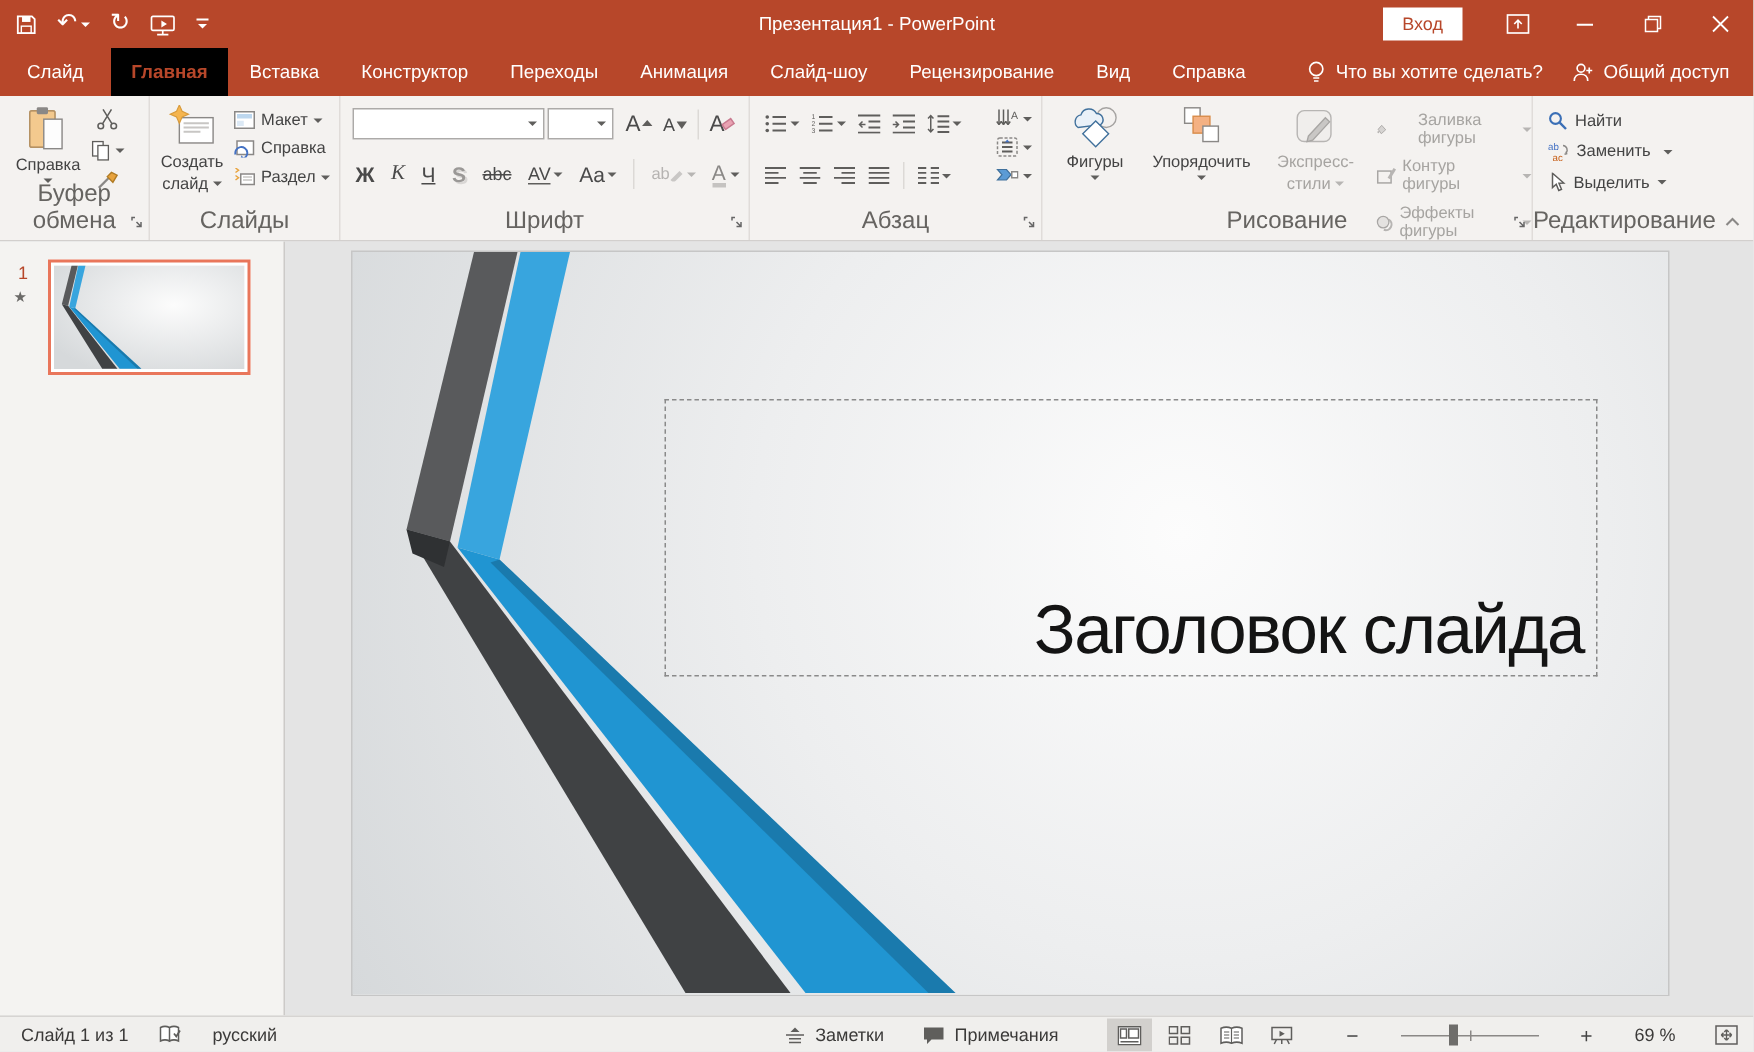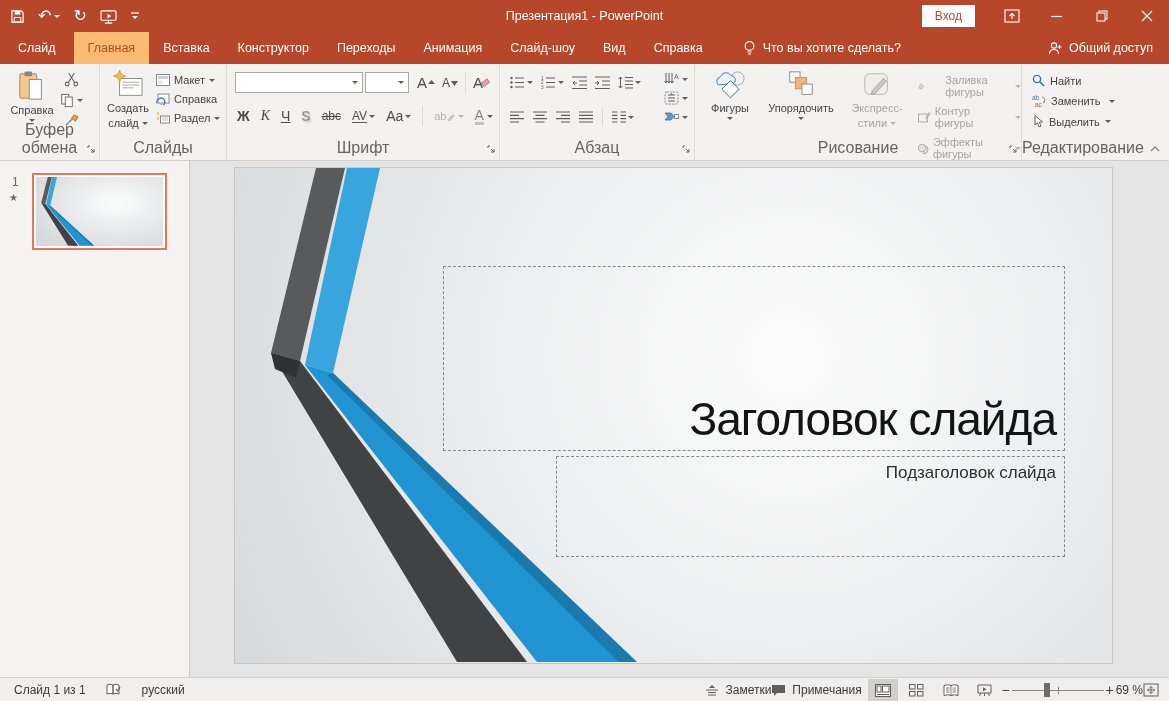--- a/index.html
+++ b/index.html
@@ -17,21 +17,21 @@
             font-size:12.5px;color:#fff;pointer-events:none;}
   .tbar-right{position:absolute;right:0;top:0;height:32px;display:flex;align-items:center;}
   .signin{background:#fff;color:#B7472A;font-size:12px;padding:4px 13px;margin-right:14px;}
   .winbtn{width:45px;height:32px;display:flex;align-items:center;justify-content:center;}
 
   
   .tabrow{position:absolute;left:0;top:32px;width:100%;height:32px;background:#B7472A;display:flex;
           align-items:stretch;color:#fff;font-size:12.5px;}
   .tab{display:flex;align-items:center;padding:0 14px;}
   .tab.file{padding:0 18px;}
-  .tab.active{background:#fdba74;color:#B7472A;}
+  .tab.active{background:#000000;color:#B7472A;font-weight:bold;}
   .tellme{display:flex;align-items:center;gap:7px;margin-left:26px;}
   .share{position:absolute;right:16px;top:0;height:32px;display:flex;align-items:center;gap:6px;}
 
   
   .ribbon{position:absolute;left:0;top:64px;width:100%;height:96px;background:#F4F2F0;
           border-bottom:1px solid #D2CFCD;display:flex;font-size:11px;color:#444;}
   .group{position:relative;height:96px;border-right:1px solid #E0DCD9;box-sizing:border-box;flex:0 0 auto;}
   .g-label{position:absolute;left:0;right:0;bottom:3px;text-align:center;font-size:16px;color:#666461;}
   .launcher{position:absolute;right:3px;bottom:4px;}
   .g-content{position:absolute;left:0;top:4px;right:0;height:72px;}
@@ -67,21 +67,21 @@
   .ph{position:absolute;border:1px dashed #8a8a8a;box-sizing:border-box;}
   .ph-title{left:208px;top:98px;width:622px;height:185px;}
   .ph-sub{left:321px;top:288px;width:509px;height:101px;}
   .title-text{position:absolute;right:8px;bottom:4px;font-size:46px;color:#141414;letter-spacing:-1px;white-space:nowrap;}
   .sub-text{position:absolute;right:8px;top:6px;font-size:17px;color:#2f2f2f;white-space:nowrap;}
 
   
   .statusbar{position:absolute;left:0;top:677px;width:100%;height:24px;background:#F0EFED;
              border-top:1px solid #D6D4D2;font-size:12px;color:#3b3a39;display:flex;align-items:center;}
   .sb-left{display:flex;align-items:center;gap:20px;padding-left:14px;}
-  .sb-right{margin-left:auto;display:flex;align-items:center;gap:0;padding-right:10px;}
+  .sb-right{margin-left:auto;display:flex;align-items:center;gap:26px;padding-right:10px;}
   .sb-item{display:flex;align-items:center;gap:6px;}
   .viewbtn{width:30px;height:22px;display:flex;align-items:center;justify-content:center;}
   .viewbtn.active{background:#D2D0CD;}
   .ztrack{position:relative;width:92px;height:14px;}
   .ztrack .line{position:absolute;left:0;right:0;top:7px;height:1px;background:#8a8886;}
   .ztrack .notch{position:absolute;left:46px;top:4px;width:1px;height:7px;background:#8a8886;}
   .ztrack .thumbz{position:absolute;left:32px;top:0;width:6px;height:14px;background:#6e6d6b;}
   .zbtn{font-size:14px;color:#444;width:12px;text-align:center;line-height:1;}
 </style>
 </head>
@@ -148,20 +148,21 @@
   </div>
 
   <div class="tabrow">
     <div class="tab file">Слайд</div>
     <div class="tab active">Главная</div>
     <div class="tab">Вставка</div>
     <div class="tab">Конструктор</div>
     <div class="tab">Переходы</div>
     <div class="tab">Анимация</div>
     <div class="tab">Слайд-шоу</div>
+    <div class="tab">Рецензирование</div>
     <div class="tab">Вид</div>
     <div class="tab">Справка</div>
     <div class="tellme">
       <svg width="13" height="16" viewBox="0 0 13 16">
           <circle cx="6.5" cy="6" r="4.4" fill="none" stroke="#fff" stroke-width="1.1"></circle>
           <path d="M4.5 12 h4 M5 14 h3" stroke="#fff" stroke-width="1.1"></path>
         </svg>
       <span>Что вы хотите сделать?</span>
     </div>
     <div class="share">
@@ -555,23 +556,20 @@
           <polygon points="81,0 110,0 65,193 36,185" fill="#595A5C"></polygon>
           <polygon points="36,185 65,193 292,494 222,494" fill="#404244"></polygon>
           <polygon points="36,185 65,193 61,210 40,201" fill="#2F3133"></polygon>
           <polygon points="112,0 145,0 98,205 70,197" fill="#38A5DE"></polygon>
           <polygon points="70,197 98,205 402,494 302,494" fill="#2095D2"></polygon>
           <polygon points="98,205 402,494 384,494 92,207" fill="#16648E" opacity="0.55"></polygon>
         </svg>
         <div class="ph ph-title">
           <div class="title-text">Заголовок слайда</div>
         </div>
-        <div class="ph ph-sub">
-          <div class="sub-text">Подзаголовок слайда</div>
-        </div>
       </div>
     </div>
   </div>
 
   <div class="statusbar">
     <div class="sb-left">
       <span>Слайд 1 из 1</span>
       <span class="sb-item">
         <svg width="16" height="14" viewBox="0 0 16 14">
             <path d="M1 2 q3-1.5 6 0 v9 q-3-1.5-6 0 z M7 2 q3-1.5 6 0 v9 q-3-1.5-6 0 z" fill="#fff" stroke="#5f5e5c"></path>

